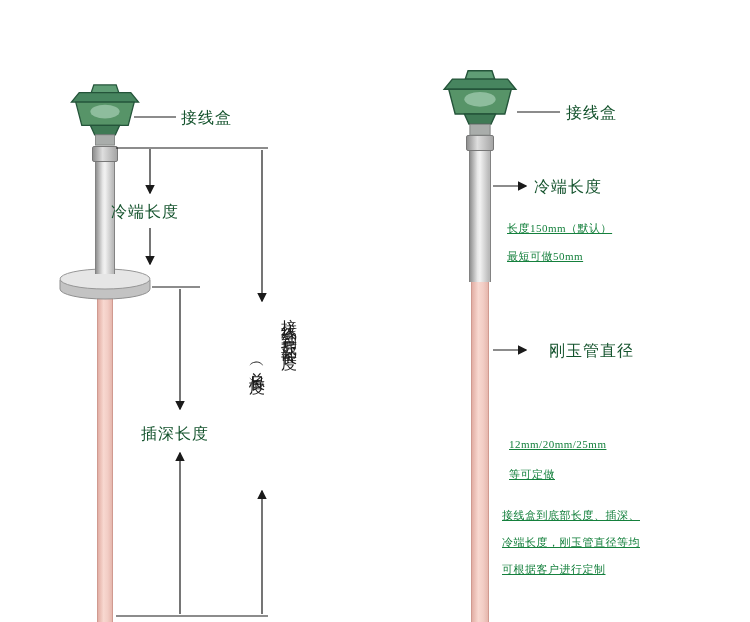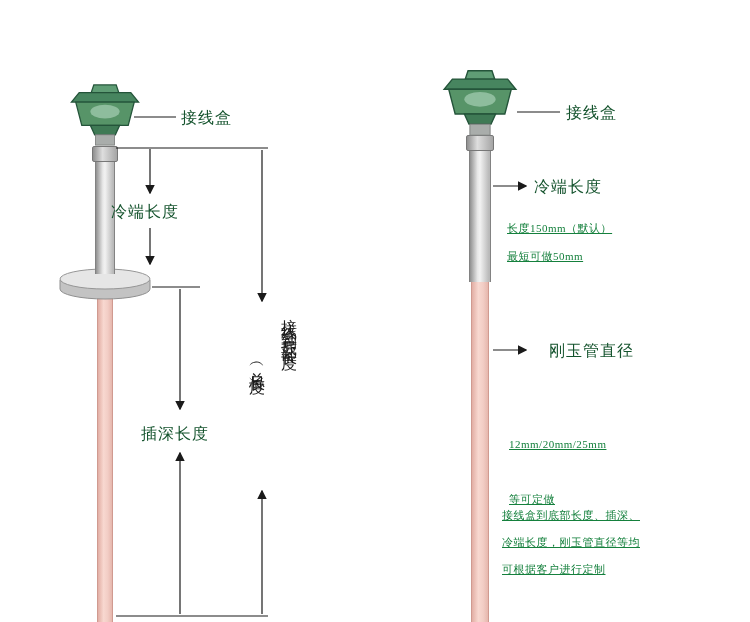--- a/index.html
+++ b/index.html
@@ -131,19 +131,19 @@
 
   <div class="label" style="left:566px; top:103px;">接线盒</div>
   <div class="label" style="left:534px; top:177px;">冷端长度</div>
 
   <div class="label-red" style="left:507px; top:221px;">长度150mm（默认）</div>
   <div class="label-red" style="left:507px; top:249px;">最短可做50mm</div>
 
   <div class="label" style="left:534px; top:341px;margin-left:15px;">刚玉管直径</div>
 
   <div class="label-red" style="left:509px; top:438px;text-align:right;">12mm/20mm/25mm</div>
-  <div class="label-red" style="left:509px; top:492px;">等可定做</div>
+  <div class="label-red" style="left:509px; top:467px;">等可定做</div>
 
   <div class="label-red" style="left:502px; top:508px;">接线盒到底部长度、插深、</div>
   <div class="label-red" style="left:502px; top:562px;">可根据客户进行定制</div>
   <div class="label-red" style="left:502px; top:535px;">冷端长度，刚玉管直径等均</div>
 
 </div>
 
 </body></html>

